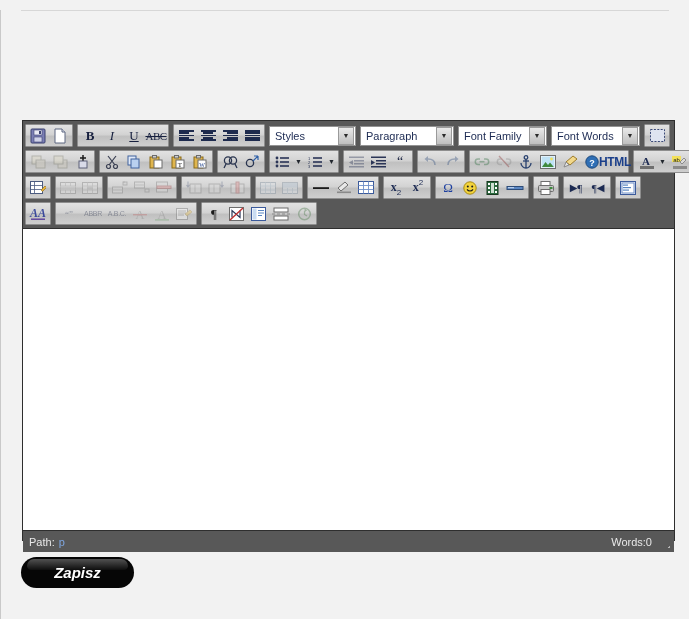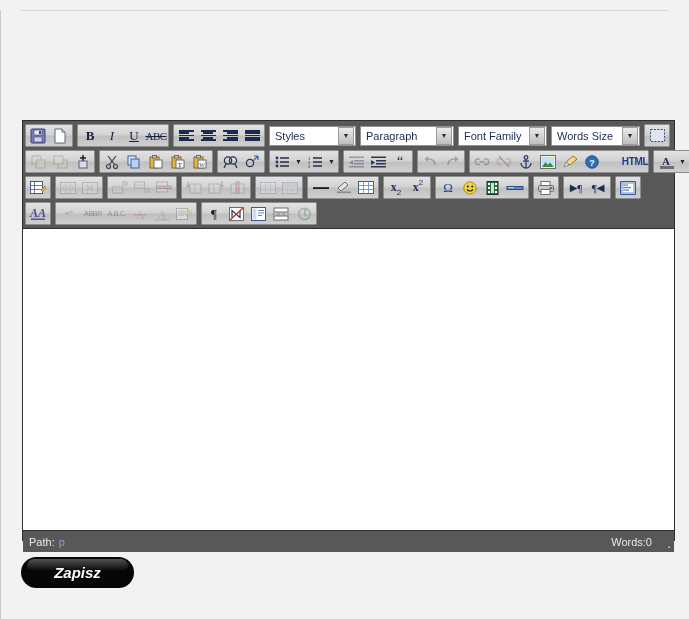--- a/index.html
+++ b/index.html
@@ -313,21 +313,21 @@
         </div>
         <div class="dd paragraph">
           <span class="dd-label">Paragraph</span>
           <span class="dd-arrow">▼</span>
         </div>
         <div class="dd fontfamily">
           <span class="dd-label">Font Family</span>
           <span class="dd-arrow">▼</span>
         </div>
         <div class="dd fontsize">
-          <span class="dd-label">Words Size</span>
+          <span class="dd-label">Font Words</span>
           <span class="dd-arrow">▼</span>
         </div>
 
         <div class="grp">
           <div class="btn">
             <svg width="17" height="15" viewBox="0 0 17 15">
               <rect x="1.5" y="1.5" width="14" height="12" fill="#dfe4f0" stroke="#3b4a78" stroke-dasharray="2 1.4"></rect>
             </svg>
           </div>
         </div>
@@ -505,21 +505,21 @@
               <path d="M10 1l4 3-7 6-4-3z" fill="#f2d88a" stroke="#9b7b2a"></path>
               <path d="M3 7l-2 5 5-2z" fill="#e6e6e6" stroke="#8a8a8a"></path>
             </svg>
           </div>
           <div class="btn">
             <svg width="14" height="14" viewBox="0 0 14 14">
               <circle cx="7" cy="7" r="6.2" fill="#2f6fb5" stroke="#204a7c"></circle>
               <text x="7" y="10.5" font-size="9" fill="#ffffff" text-anchor="middle" font-family="sans-serif" font-weight="bold">?</text>
             </svg>
           </div>
-          <div class="btn wide" style="font-size:10px;font-weight:bold;color:#1b3f8a;letter-spacing:-0.3px;margin-left:20px;">HTML</div>
+          <div class="btn wide" style="font-size:12px;font-weight:bold;color:#1b3f8a;letter-spacing:-0.3px;">HTML</div>
         </div>
 
         <div class="grp">
           <div class="btn" style="position:relative;">
             <span style="font-size:11px;font-weight:bold;color:#1c2a52;font-family:'Liberation Serif',serif;line-height:9px;">A</span>
             <span class="swatch"></span>
           </div>
           <div class="btn arrow">▼</div>
           <div class="btn" style="position:relative;">
             <svg width="16" height="14" viewBox="0 0 16 14">

